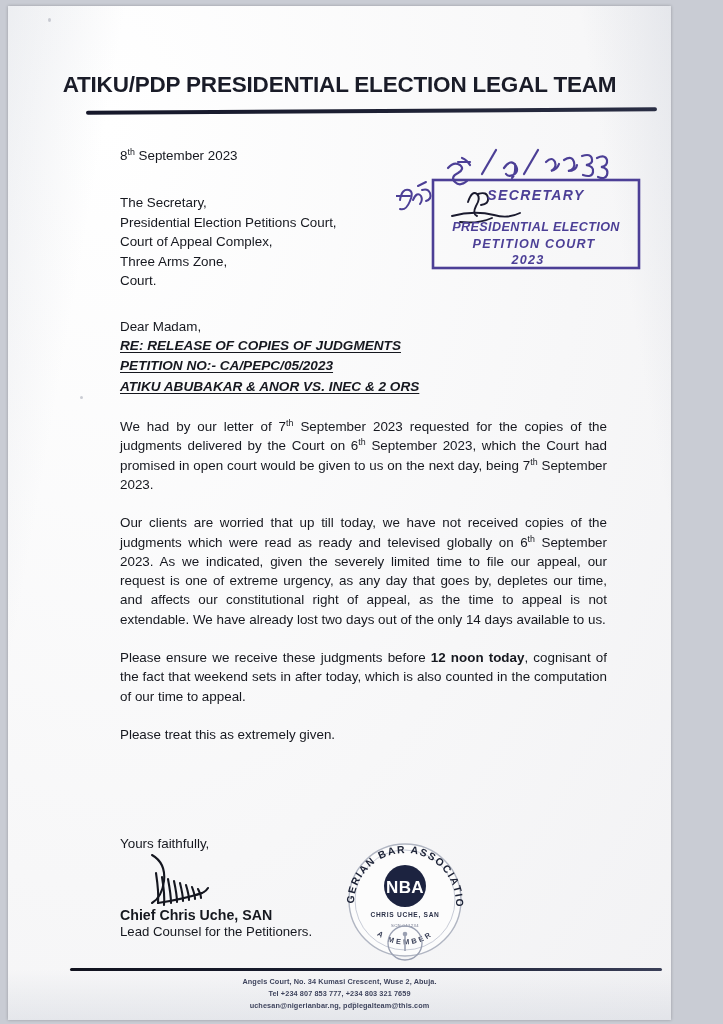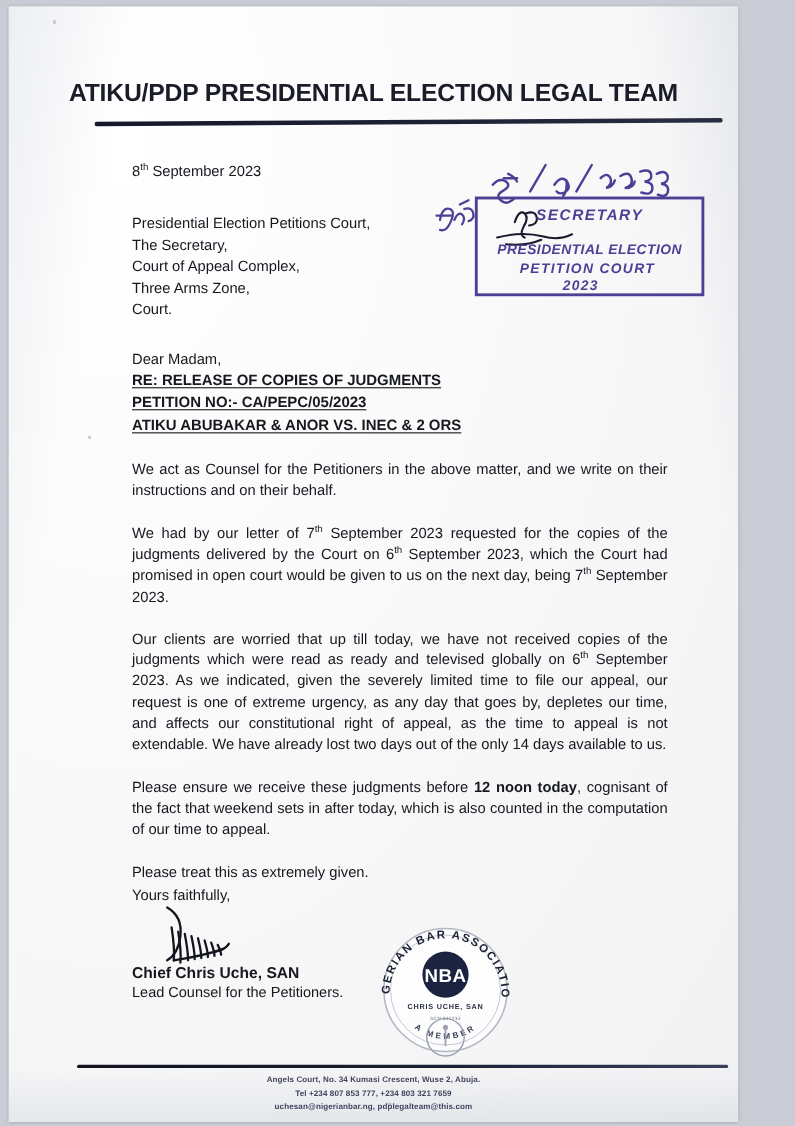--- a/index.html
+++ b/index.html
@@ -75,21 +75,21 @@
     line-height: 1.42;
   }
 
   .date-line { margin-bottom: 28px; }
 
   .addr { margin-bottom: 26px; }
   .addr div { line-height: 1.46; }
 
   .salutation { }
 
-  .subject { margin-bottom: 20px; }
+  .subject { margin-bottom: 20px; font-style: italic; }
   .subject div {
     font-weight: bold;
     font-size: 13.6px;
     text-decoration: underline;
     text-underline-offset: 2px;
     line-height: 1.50;
     display: inline-block;
   }
   .subject div + div { display: block; }
 
@@ -100,21 +100,21 @@
   }
   p.para:last-of-type { margin-bottom: 0; }
 
   sup { font-size: 0.66em; vertical-align: super; line-height: 0; }
   .b { font-weight: bold; }
 
   
   .sig-block {
     position: absolute;
     left: 112px;
-    top: 800px;
+    top: 830px;
     width: 300px;
     color: #16181f;
     font-size: 13.4px;
   }
   .yours { margin-bottom: 2px; }
   .sig-mark {
     position: relative;
     height: 58px;
     width: 170px;
     margin-left: 14px;
@@ -184,36 +184,35 @@
   <div class="letterhead">
     <div class="letterhead-title">ATIKU/PDP PRESIDENTIAL ELECTION LEGAL TEAM</div>
   </div>
   <div class="header-rule"></div>
 
   <div class="body-area">
 
     <div class="date-line"><span>8</span><sup>th</sup><span> September 2023</span></div>
 
     <div class="addr">
+      <div>The Secretary,</div>
       <div>Presidential Election Petitions Court,</div>
-      <div>The Secretary,</div>
       <div>Court of Appeal Complex,</div>
       <div>Three Arms Zone,</div>
       <div>Court.</div>
     </div>
 
     <div class="salutation">Dear Madam,</div>
 
     <div class="subject">
       <div>RE: RELEASE OF COPIES OF JUDGMENTS</div>
       <div>PETITION NO:- CA/PEPC/05/2023</div>
       <div>ATIKU ABUBAKAR &amp; ANOR VS. INEC &amp; 2 ORS</div>
     </div>
 
-    <p class="para">We act as Counsel for the Petitioners in the above matter, and we write on their instructions and on their behalf.</p>
 
     <p class="para"><span>We had by our letter of 7</span><sup>th</sup><span> September 2023 requested for the copies of the judgments delivered by the Court on 6</span><sup>th</sup><span> September 2023, which the Court had promised in open court would be given to us on the next day, being 7</span><sup>th</sup><span> September 2023.</span></p>
 
     <p class="para"><span>Our clients are worried that up till today, we have not received copies of the judgments which were read as ready and televised globally on 6</span><sup>th</sup><span> September 2023. As we indicated, given the severely limited time to file our appeal, our request is one of extreme urgency, as any day that goes by, depletes our time, and affects our constitutional right of appeal, as the time to appeal is not extendable. We have already lost two days out of the only 14 days available to us.</span></p>
 
     <p class="para"><span>Please ensure we receive these judgments before </span><span class="b">12 noon today</span><span>, cognisant of the fact that weekend sets in after today, which is also counted in the computation of our time to appeal.</span></p>
 
     <p class="para">Please treat this as extremely given.</p>
   </div>
 

